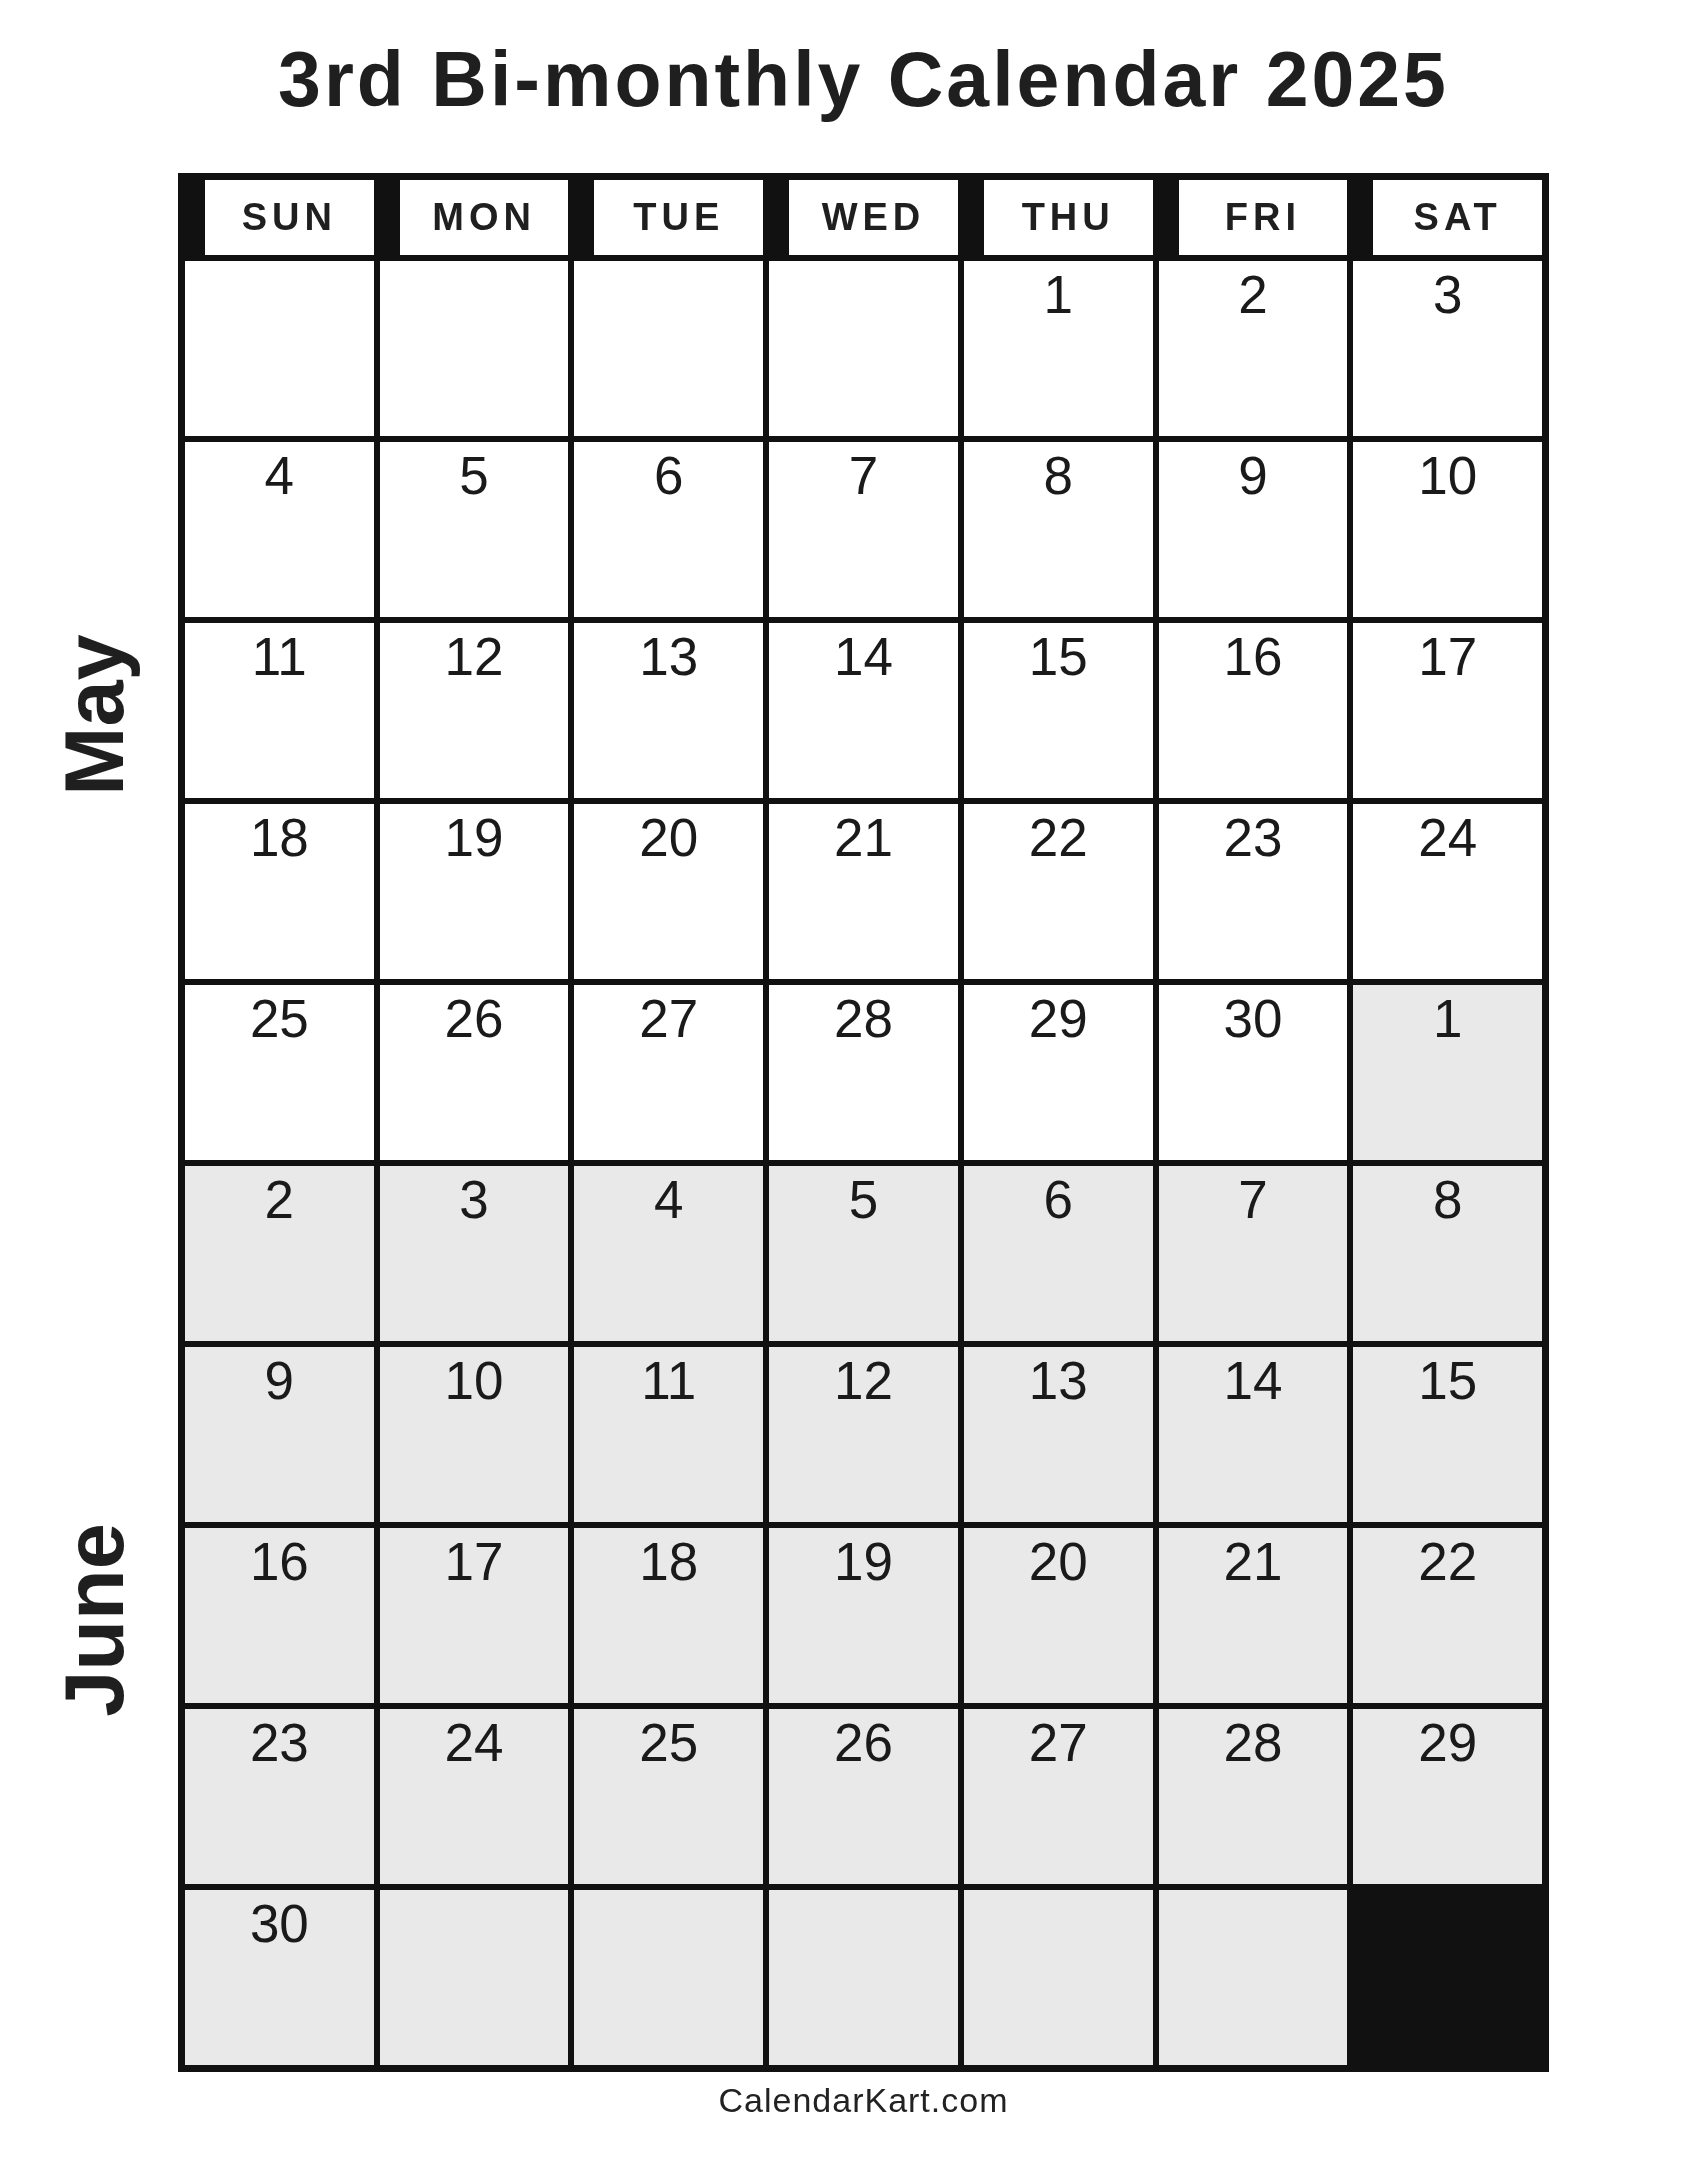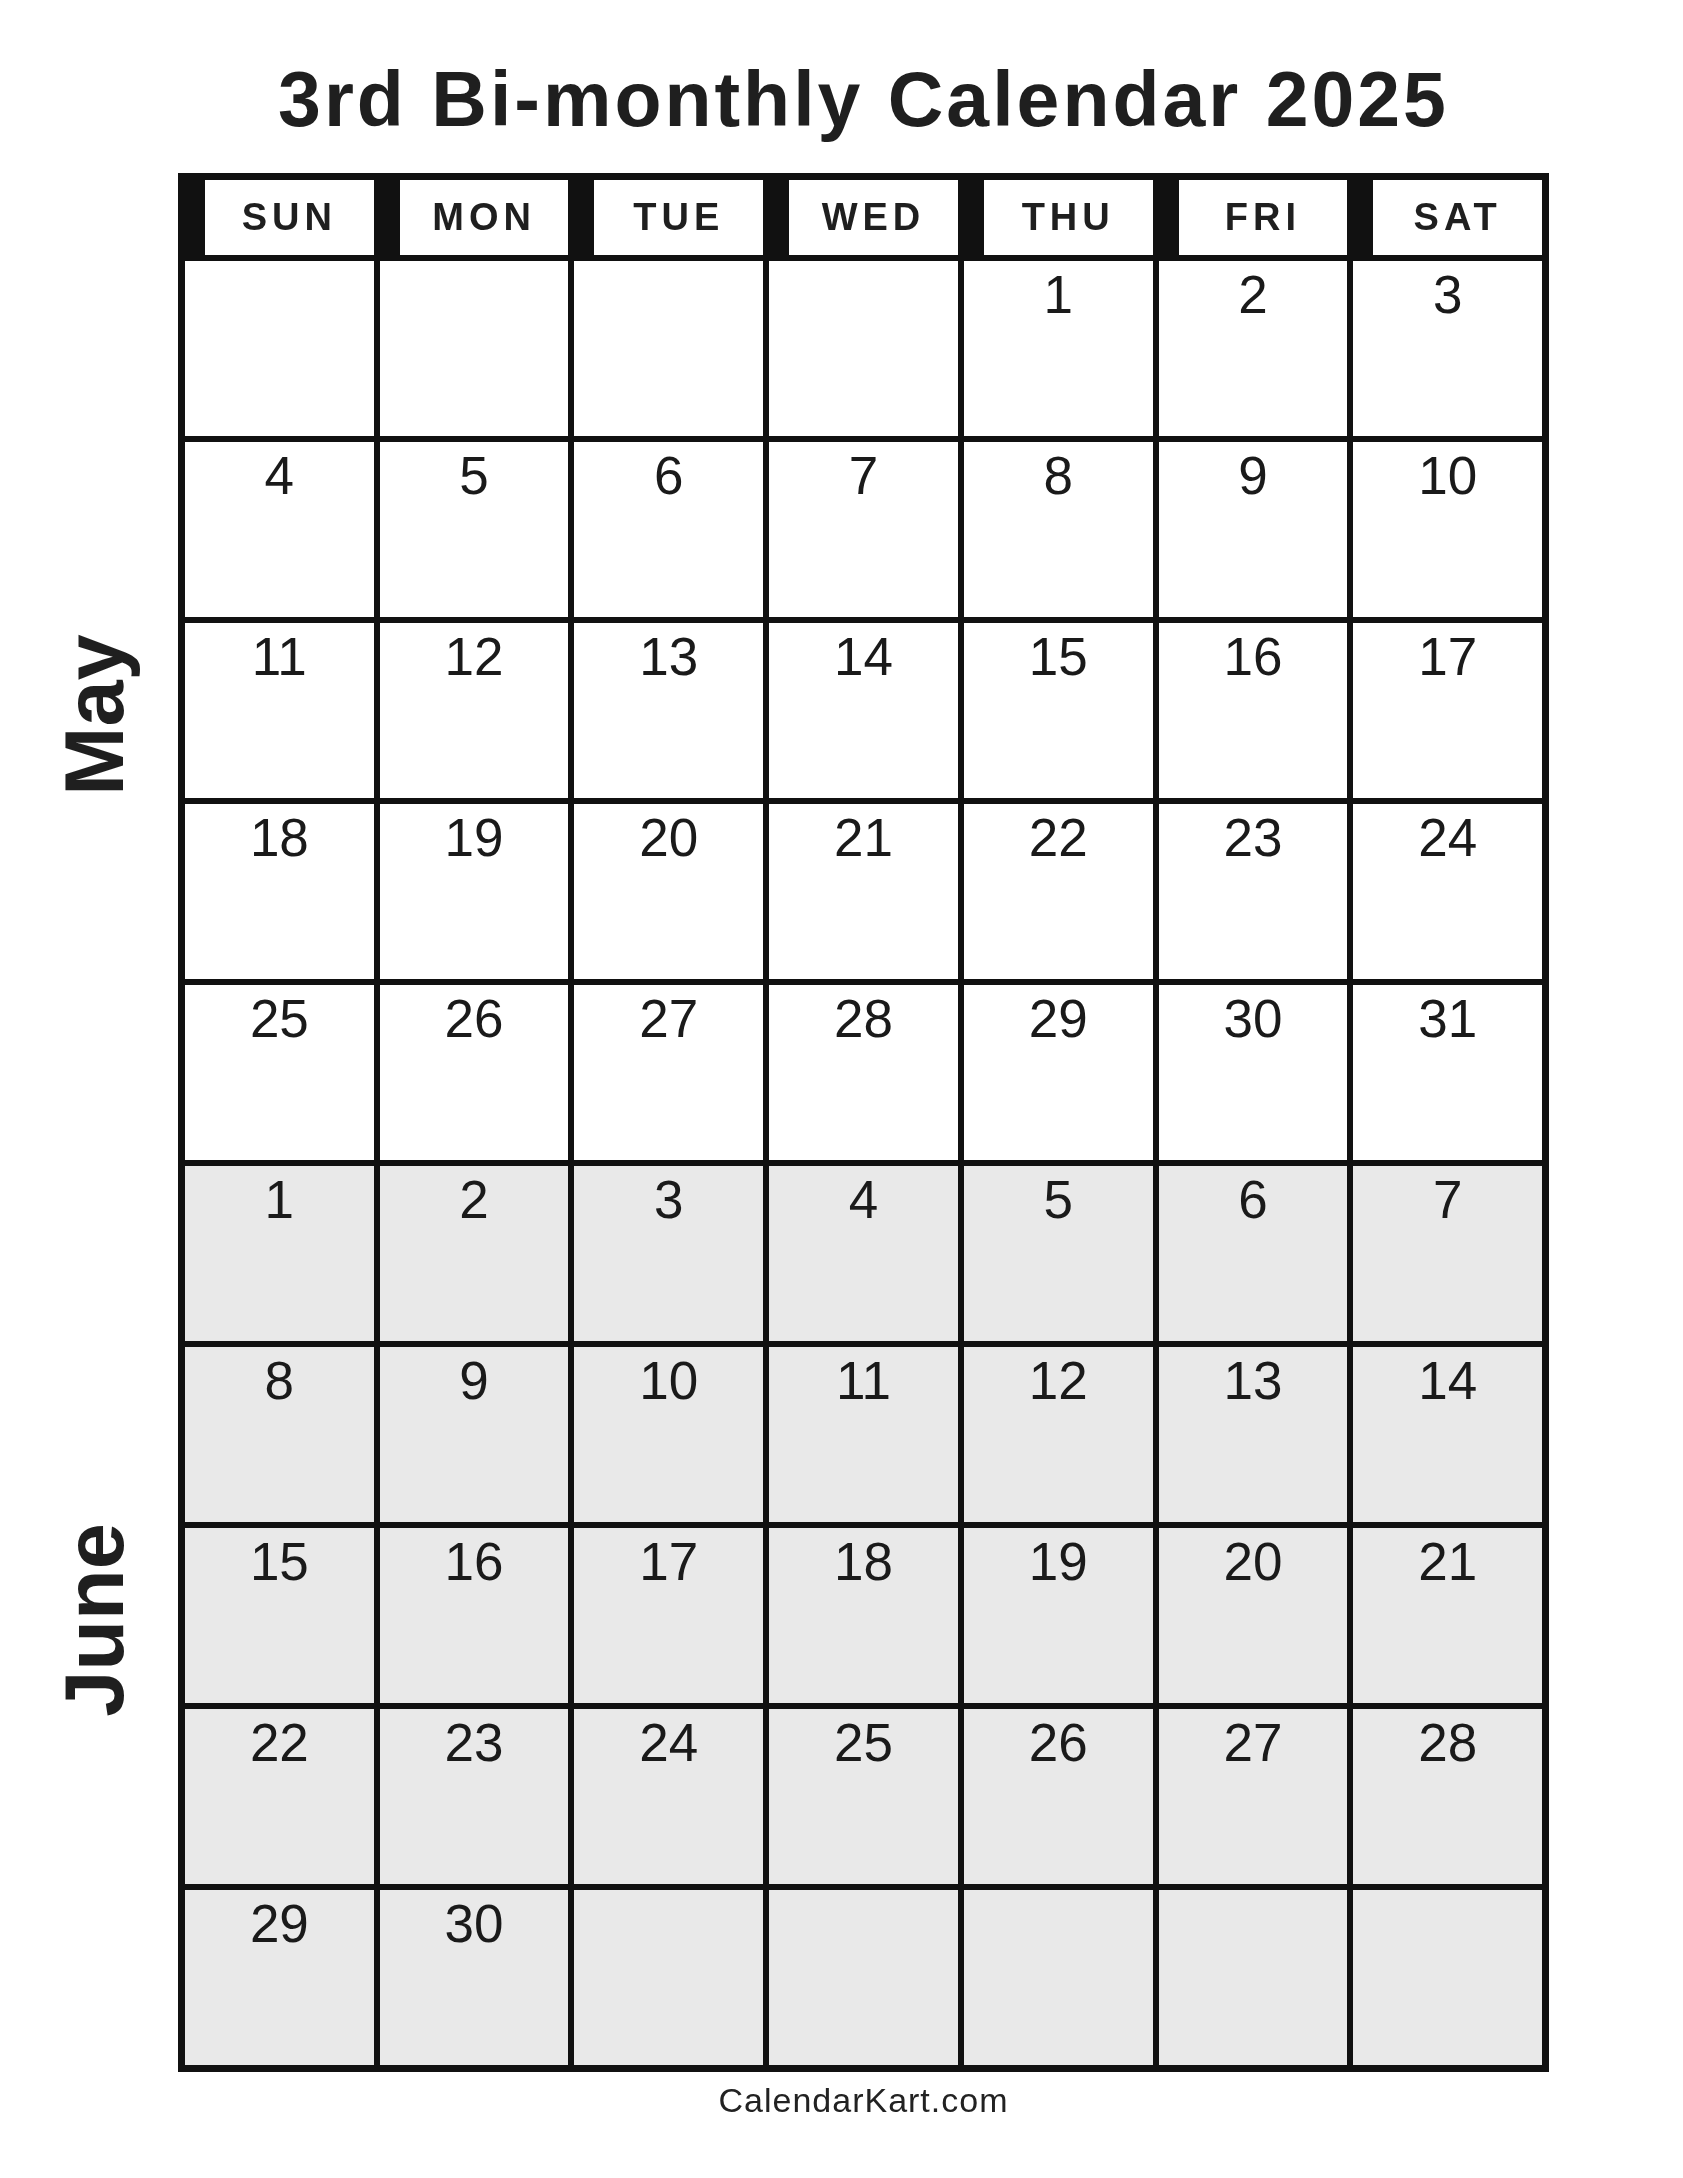--- a/index.html
+++ b/index.html
@@ -12,21 +12,21 @@
     position: relative;
     background: #ffffff;
     font-family: "Liberation Sans", sans-serif;
     color: #1a1a1a;
     overflow: hidden;
   }
 
   .page-title {
     position: absolute;
     left: 178px;
-    top: 55px;
+    top: 35px;
     width: 1371px;
     text-align: center;
     font-size: 77px;
     font-weight: bold;
     letter-spacing: 3px;
     color: #1f1f1f;
     white-space: nowrap;
   }
 
   .calendar-grid {
@@ -133,21 +133,20 @@
     <div class="day-cell" style="background: rgb(255, 255, 255);">21</div>
     <div class="day-cell" style="background: rgb(255, 255, 255);">22</div>
     <div class="day-cell" style="background: rgb(255, 255, 255);">23</div>
     <div class="day-cell" style="background: rgb(255, 255, 255);">24</div>
     <div class="day-cell" style="background: rgb(255, 255, 255);">25</div>
     <div class="day-cell" style="background: rgb(255, 255, 255);">26</div>
     <div class="day-cell" style="background: rgb(255, 255, 255);">27</div>
     <div class="day-cell" style="background: rgb(255, 255, 255);">28</div>
     <div class="day-cell" style="background: rgb(255, 255, 255);">29</div>
     <div class="day-cell" style="background: rgb(255, 255, 255);">30</div>
-    <div class="day-cell" style="background: rgb(255, 255, 255);">31</div>
     <div class="day-cell" style="background: rgb(233, 233, 233);">1</div>
     <div class="day-cell" style="background: rgb(233, 233, 233);">2</div>
     <div class="day-cell" style="background: rgb(233, 233, 233);">3</div>
     <div class="day-cell" style="background: rgb(233, 233, 233);">4</div>
     <div class="day-cell" style="background: rgb(233, 233, 233);">5</div>
     <div class="day-cell" style="background: rgb(233, 233, 233);">6</div>
     <div class="day-cell" style="background: rgb(233, 233, 233);">7</div>
     <div class="day-cell" style="background: rgb(233, 233, 233);">8</div>
     <div class="day-cell" style="background: rgb(233, 233, 233);">9</div>
     <div class="day-cell" style="background: rgb(233, 233, 233);">10</div>

